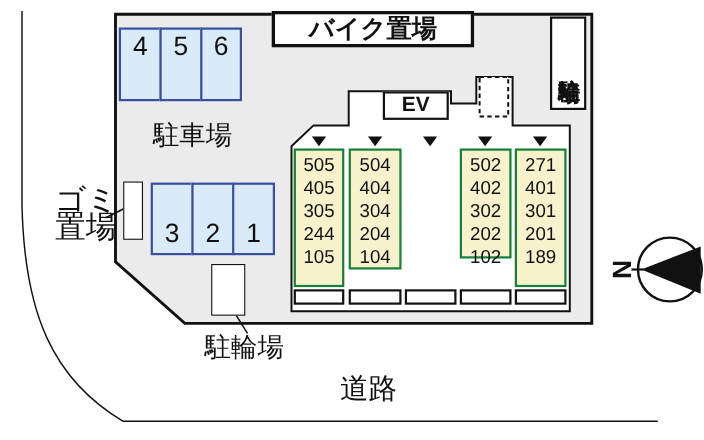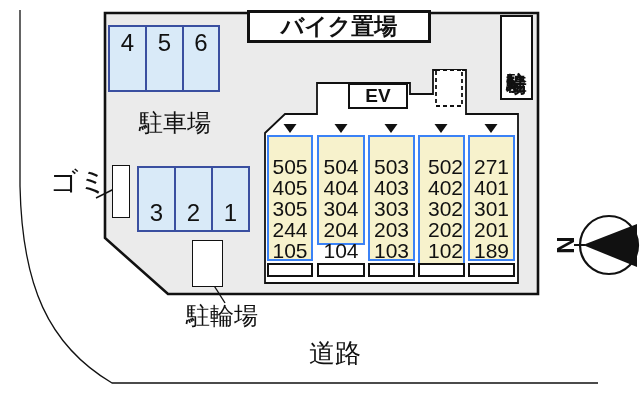--- a/index.html
+++ b/index.html
@@ -13,22 +13,22 @@
   .stall{
     background:var(--parking-fill,#d9eaf8);
     border:2px solid var(--parking-border,#3a4fa0);
     font-size:24px;text-align:center;color:#111;
   }
   .stall.num-top{padding-top:2px;}
   .stall.num-bottom{display:flex;align-items:flex-end;justify-content:center;padding-bottom:3px;}
   
   .room-col{
     background:var(--building-fill,#f7f2cc);
-    border:2px solid #3b82f6;
-    text-align:center;font-size:21px;line-height:21px;padding-top:19px;
+    border:2px solid #15803d;
+    text-align:center;font-size:17px;line-height:21px;padding-top:2px;
     letter-spacing:0px;
   }
   .balcony{background:#fff;border:2px solid #111;}
   
   .labelbox{background:#fff;border:2px solid #111;display:flex;align-items:center;justify-content:center;}
   .bike-box{border-width:3px;font-size:23px;font-weight:bold;}
   .cycle-top-box{font-size:20px;font-weight:bold;writing-mode:vertical-rl;text-orientation:upright;letter-spacing:2px;line-height:33px;}
   .ev-box{font-size:19px;font-weight:600;}
   .plainbox{background:#fff;border:2px solid #111;}
   .freelabel{font-weight:normal;white-space:nowrap;}
@@ -89,28 +89,21 @@
     <div>244</div>
     <div>105</div>
   </div>
   <div class="abs room-col" style="left:317px;top:135px;width:48px;height:110px;">
     <div>504</div>
     <div>404</div>
     <div>304</div>
     <div>204</div>
     <div>104</div>
   </div>
-  <div class="abs room-col" style="left:368px;top:135px;width:47px;height:126px;">
-    <div>503</div>
-    <div>403</div>
-    <div>303</div>
-    <div>203</div>
-    <div>103</div>
-  </div>
-  <div class="abs room-col" style="left:418px;top:135px;width:47px;height:142px;text-align:right;">
+  <div class="abs room-col" style="left:418px;top:135px;width:47px;height:100px;">
     <div>502</div>
     <div>402</div>
     <div>302</div>
     <div>202</div>
     <div>102</div>
   </div>
   <div class="abs room-col" style="left:468px;top:135px;width:47px;height:126px;">
     <div>271</div>
     <div>401</div>
     <div>301</div>
@@ -132,17 +125,18 @@
     <span>バイク置場</span>
   </div>
 
   <div class="abs labelbox cycle-top-box" style="left:500px;top:15px;width:33px;height:85px;">
     <span>駐輪場</span>
   </div>
 
   <div class="abs freelabel" style="left:139px;top:107px;font-size:24px;">駐車場</div>
   <div class="abs freelabel" style="left:50px;top:170px;font-size:28px;line-height:24px;">
     <div>ゴミ</div>
+    <div>置場</div>
   </div>
   <div class="abs freelabel" style="left:186px;top:300px;font-size:24px;">駐輪場</div>
   <div class="abs freelabel" style="left:309px;top:336px;font-size:26px;text-align:right;">道路</div>
 
 </div>
 
 </body></html>

